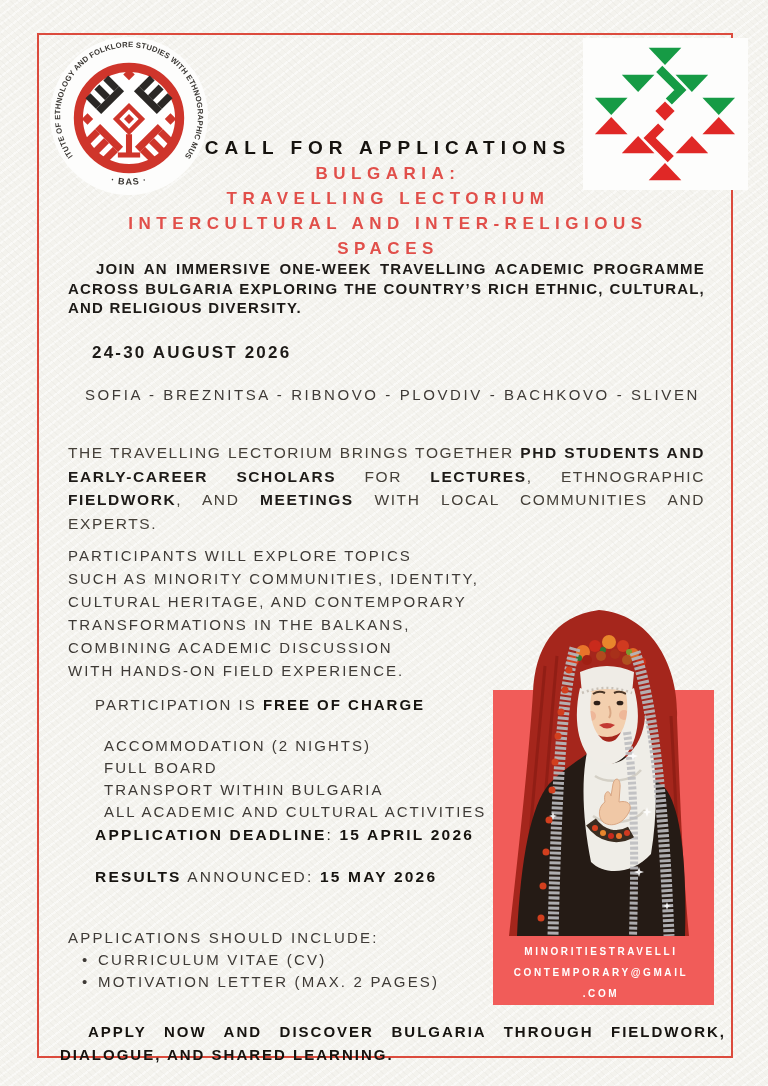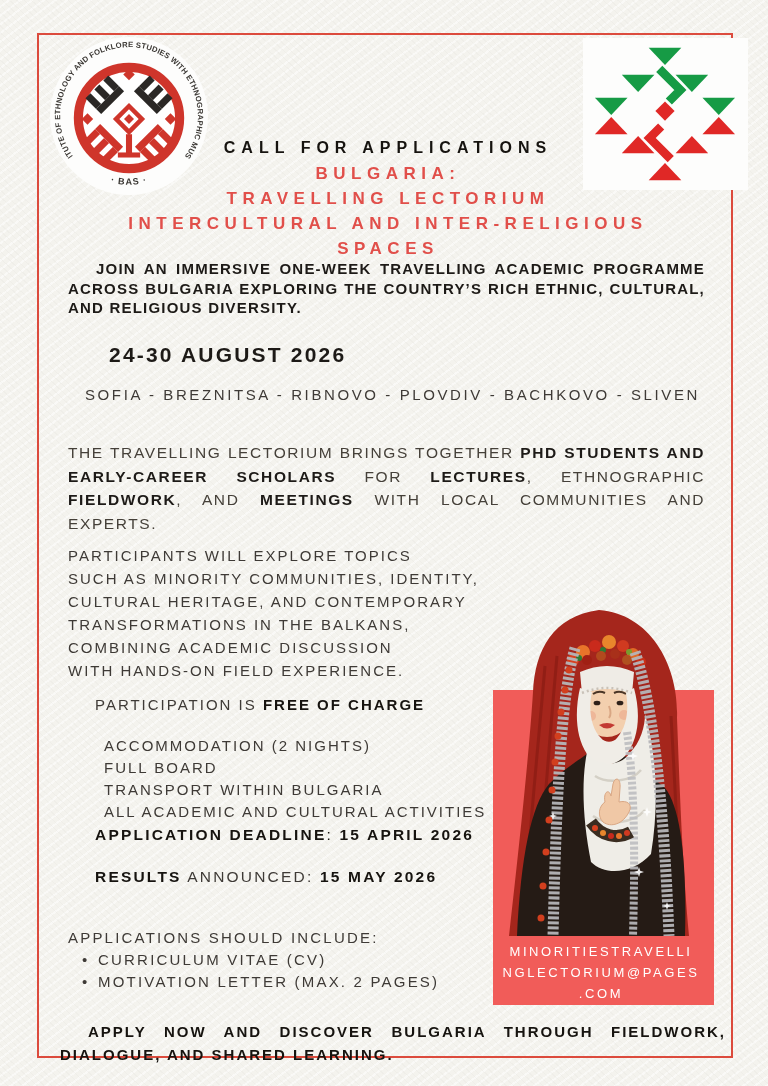--- a/index.html
+++ b/index.html
@@ -16,45 +16,45 @@
   .abs{position:absolute;}
   
   #frame{left:37px;top:33px;width:696px;height:1025px;border:2px solid #dc4b3d;box-sizing:border-box;z-index:1;}
   
   #institute-logo{left:49px;top:36px;width:160px;height:160px;z-index:3;}
   
   #kanatitsa-box{left:583px;top:38px;width:165px;height:152px;background:#fdfdfc;z-index:2;}
   #kanatitsa-box svg{position:absolute;left:9px;top:4px;}
   
   #title-block{left:30px;top:135px;width:716px;text-align:center;z-index:2;}
-  .title-black{font-size:16px;font-weight:bold;letter-spacing:6px;color:#16130f;line-height:26px;}
+  .title-black{font-size:19px;font-weight:bold;letter-spacing:6px;color:#16130f;line-height:26px;}
   .title-red{font-size:17px;font-weight:bold;letter-spacing:5.5px;color:#e14f4a;line-height:25px;}
   
   .bold-par{font-size:15px;font-weight:bold;letter-spacing:1.2px;line-height:19.5px;text-align:justify;color:#1d1a17;}
   #intro{left:68px;top:259px;width:637px;text-indent:28px;}
-  #dates{left:109px;top:343px;font-size:21px;font-weight:bold;letter-spacing:2.2px;color:#1d1a17;white-space:nowrap;}
+  #dates{left:92px;top:343px;font-size:17px;font-weight:bold;letter-spacing:2.2px;color:#1d1a17;white-space:nowrap;}
   #route{left:85px;top:386px;font-size:15px;letter-spacing:2.6px;color:#3e3a36;white-space:nowrap;}
   #about{left:68px;top:441px;width:637px;font-size:15.5px;letter-spacing:1.6px;line-height:23.5px;text-align:justify;color:#454039;}
   #about .b{font-weight:bold;color:#1d1a17;}
   #topics{left:68px;top:544px;font-size:15px;letter-spacing:2px;line-height:23px;color:#3e3a36;white-space:nowrap;}
   #participation{left:95px;top:696px;font-size:15px;letter-spacing:2px;color:#3e3a36;white-space:nowrap;}
   #participation .b{font-weight:bold;color:#16130f;}
   #includes{left:104px;top:735px;font-size:15px;letter-spacing:2px;line-height:22px;color:#3e3a36;white-space:nowrap;}
   #deadline{left:95px;top:826px;font-size:15.5px;letter-spacing:2.2px;color:#16130f;white-space:nowrap;}
   #deadline .b{font-weight:bold;text-align:right;}
   #results{left:95px;top:868px;font-size:15.5px;letter-spacing:2.2px;color:#3e3a36;white-space:nowrap;}
   #results .b{font-weight:bold;color:#16130f;}
   #apps{left:68px;top:927px;font-size:15px;letter-spacing:2.2px;line-height:22px;color:#3e3a36;}
   #apps ul{margin:0;padding:0 0 0 30px;list-style:none;}
   #apps li{position:relative;white-space:nowrap;}
   #apps li::before{content:"•";position:absolute;left:-16px;color:#3e3a36;}
   
   #contact-box{left:493px;top:690px;width:221px;height:315px;background:#f15c59;z-index:2;}
   #costume-photo{left:483px;top:606px;width:232px;height:330px;z-index:3;}
-  #email{left:493px;top:941px;width:216px;text-align:center;font-size:13px;font-weight:normal;letter-spacing:2.6px;line-height:21px;color:#ffffff;z-index:4;}
+  #email{left:493px;top:941px;width:216px;text-align:center;font-size:10px;font-weight:bold;letter-spacing:2.6px;line-height:21px;color:#ffffff;z-index:4;}
   
   #closing{left:60px;top:1020px;width:666px;font-size:15px;font-weight:bold;letter-spacing:2px;line-height:23px;text-align:justify;text-indent:28px;color:#16130f;z-index:4;}
 </style>
 </head>
 <body>
 
 <div id="poster">
 
   <div id="frame" class="abs"></div>
 
@@ -244,19 +244,19 @@
         <path transform="translate(164,206)" d="M0,-5 L1.2,-1.2 L5,0 L1.2,1.2 L0,5 L-1.2,1.2 L-5,0 L-1.2,-1.2 Z"></path>
         <path transform="translate(156,266)" d="M0,-5 L1.2,-1.2 L5,0 L1.2,1.2 L0,5 L-1.2,1.2 L-5,0 L-1.2,-1.2 Z"></path>
         <path transform="translate(70,210)" d="M0,-4 L1,-1 L4,0 L1,1 L0,4 L-1,1 L-4,0 L-1,-1 Z"></path>
         <path transform="translate(184,300)" d="M0,-4 L1,-1 L4,0 L1,1 L0,4 L-1,1 L-4,0 L-1,-1 Z"></path>
       </g>
     </svg>
   </div>
 
   <div id="email" class="abs">
     <div>MINORITIESTRAVELLI</div>
-    <div>NGLECTORIUM@PAGES</div>
+    <div>CONTEMPORARY@GMAIL</div>
     <div>.COM</div>
   </div>
 
   <div id="closing" class="abs">APPLY NOW AND DISCOVER BULGARIA THROUGH FIELDWORK, DIALOGUE, AND SHARED LEARNING.</div>
 
 </div>
 
 </body></html>

